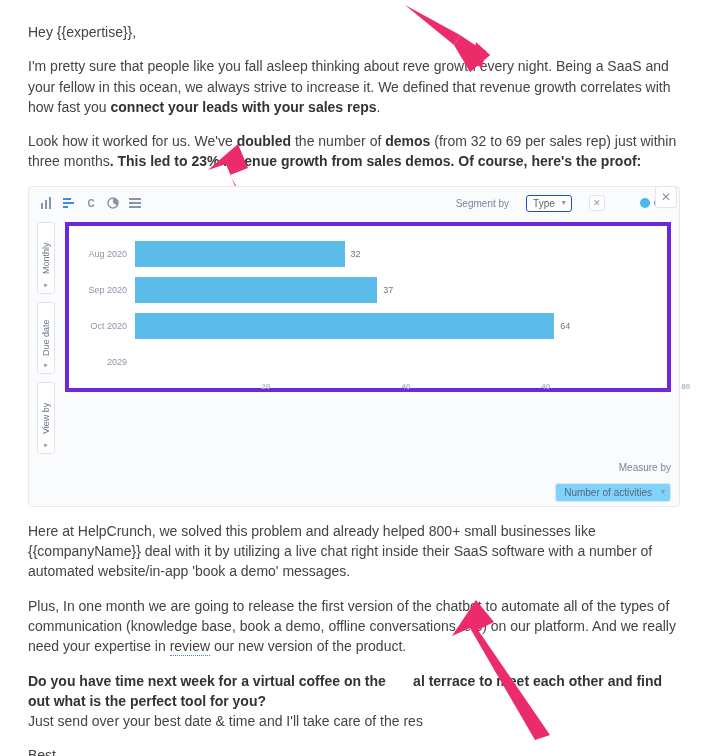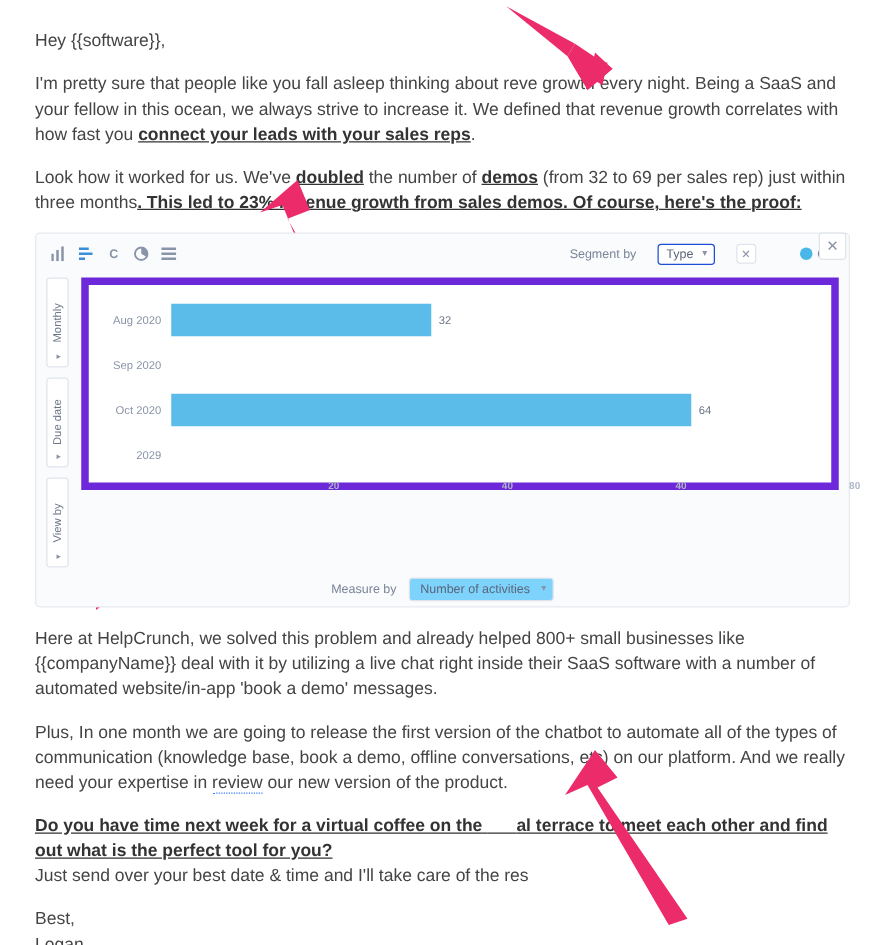--- a/index.html
+++ b/index.html
@@ -14,21 +14,21 @@
   .page {
     position: relative;
     padding: 22px 28px 30px 28px;
     width: 708px;
     box-sizing: border-box;
   }
   .p {
     margin: 0 0 14px 0;
     line-height: 1.45;
   }
-  .b { font-weight: bold; color: #333; text-decoration: underline; }
+  .b { font-weight: bold; color: #333; }
   .review-mark {
     border-bottom: 1px dotted #3a7fff;
     padding-bottom: 1px;
   }
   
   .chart-wrap {
     position: relative;
     margin: 10px 0 14px 0;
   }
   .chart-card {
@@ -125,21 +125,21 @@
   .y-cell::before {
     content: "▸";
     position: absolute;
     top: 4px;
     font-size: 7px; color: #8a94a8;
     transform: rotate(180deg);
   }
   .plot {
     flex: 1;
     position: relative;
-    border: 6px solid #6d28d9;
+    border: 4px solid #6d28d9;
     background: #fff;
     height: 170px;
     padding: 8px 8px 4px 8px;
     box-sizing: border-box;
   }
   .bar-row {
     display: flex;
     align-items: center;
     height: 32px;
     margin: 4px 0;
@@ -174,25 +174,26 @@
     display: flex;
     margin-top: 2px;
     padding-left: 58px;
   }
   .x-tick {
     font-size: 8px; color: #aeb6c6; font-weight: bold;
   }
   .measure-row {
     display: flex;
     justify-content: center;
-    align-items: center;
+    align-items: flex-end;
     gap: 10px;
     margin-top: 8px;
     font-size: 10px;
     color: #7a8599;
+    flex-direction: column;
   }
   .measure-pill {
     border: 1px solid #dfe3ea;
     border-radius: 3px;
     background: #7dd3fc;
     padding: 3px 18px 3px 8px;
     position: relative;
     font-size: 10px;
     color: #5a6578;
   }
@@ -225,21 +226,21 @@
   <svg class="arrow" style="left:455px; top:275px;" width="130" height="90" viewBox="0 0 130 90">
     <polygon fill="#ec2b6a" points="125,5 40,55 50,68 12,72 30,38 38,52 118,0"></polygon>
   </svg>
   <svg class="arrow" style="left:55px; top:360px;" width="110" height="130" viewBox="0 0 110 130">
     <polygon fill="#ec2b6a" points="100,0 38,95 54,102 22,128 18,90 32,98 88,0"></polygon>
   </svg>
   <svg class="arrow" style="left:430px; top:600px;" width="130" height="140" viewBox="0 0 130 140">
     <polygon fill="#ec2b6a" points="120,135 48,30 64,22 46,0 22,36 40,28 105,140"></polygon>
   </svg>
 
-  <p class="p">Hey {{software}},</p>
+  <p class="p">Hey {{expertise}},</p>
 
   <p class="p">
     <span>I'm pretty sure that people like you fall asleep thinking about reve</span><span> growth every night. Being a SaaS and your fellow in this ocean, we always strive to increase it. We defined that revenue growth correlates with how fast you </span><span class="b">connect your leads with your sales reps</span><span>.</span>
   </p>
 
   <p class="p">
     <span>Look how it worked for us. We've </span><span class="b">doubled</span><span> the number of </span><span class="b">demos</span><span> (from 32 to 69 per sales rep) just within three months</span><span class="b">. This led to 23% revenue growth from sales demos. Of course, here's the proof:</span>
   </p>
 
   <div class="chart-wrap">
@@ -288,20 +289,24 @@
         <div class="plot" id="plot">
             <div class="bar-row">
               <div class="bar-label">Aug 2020</div>
               <div class="bar-track">
                 <div class="bar" style="width: 40%; background: rgb(91, 188, 233);"></div>
                 <div class="bar-val" style="left: calc(40% + 6px);">32</div>
               </div>
             </div>
             <div class="bar-row">
               <div class="bar-label">Sep 2020</div>
+              <div class="bar-track">
+                <div class="bar" style="width: 46.25%; background: rgb(91, 188, 233);"></div>
+                <div class="bar-val" style="left: calc(46.25% + 6px);">37</div>
+              </div>
             </div>
             <div class="bar-row">
               <div class="bar-label">Oct 2020</div>
               <div class="bar-track">
                 <div class="bar" style="width: 80%; background: rgb(91, 188, 233);"></div>
                 <div class="bar-val" style="left: calc(80% + 6px);">64</div>
               </div>
             </div>
             <div class="bar-row">
               <div class="bar-label">2029</div>

